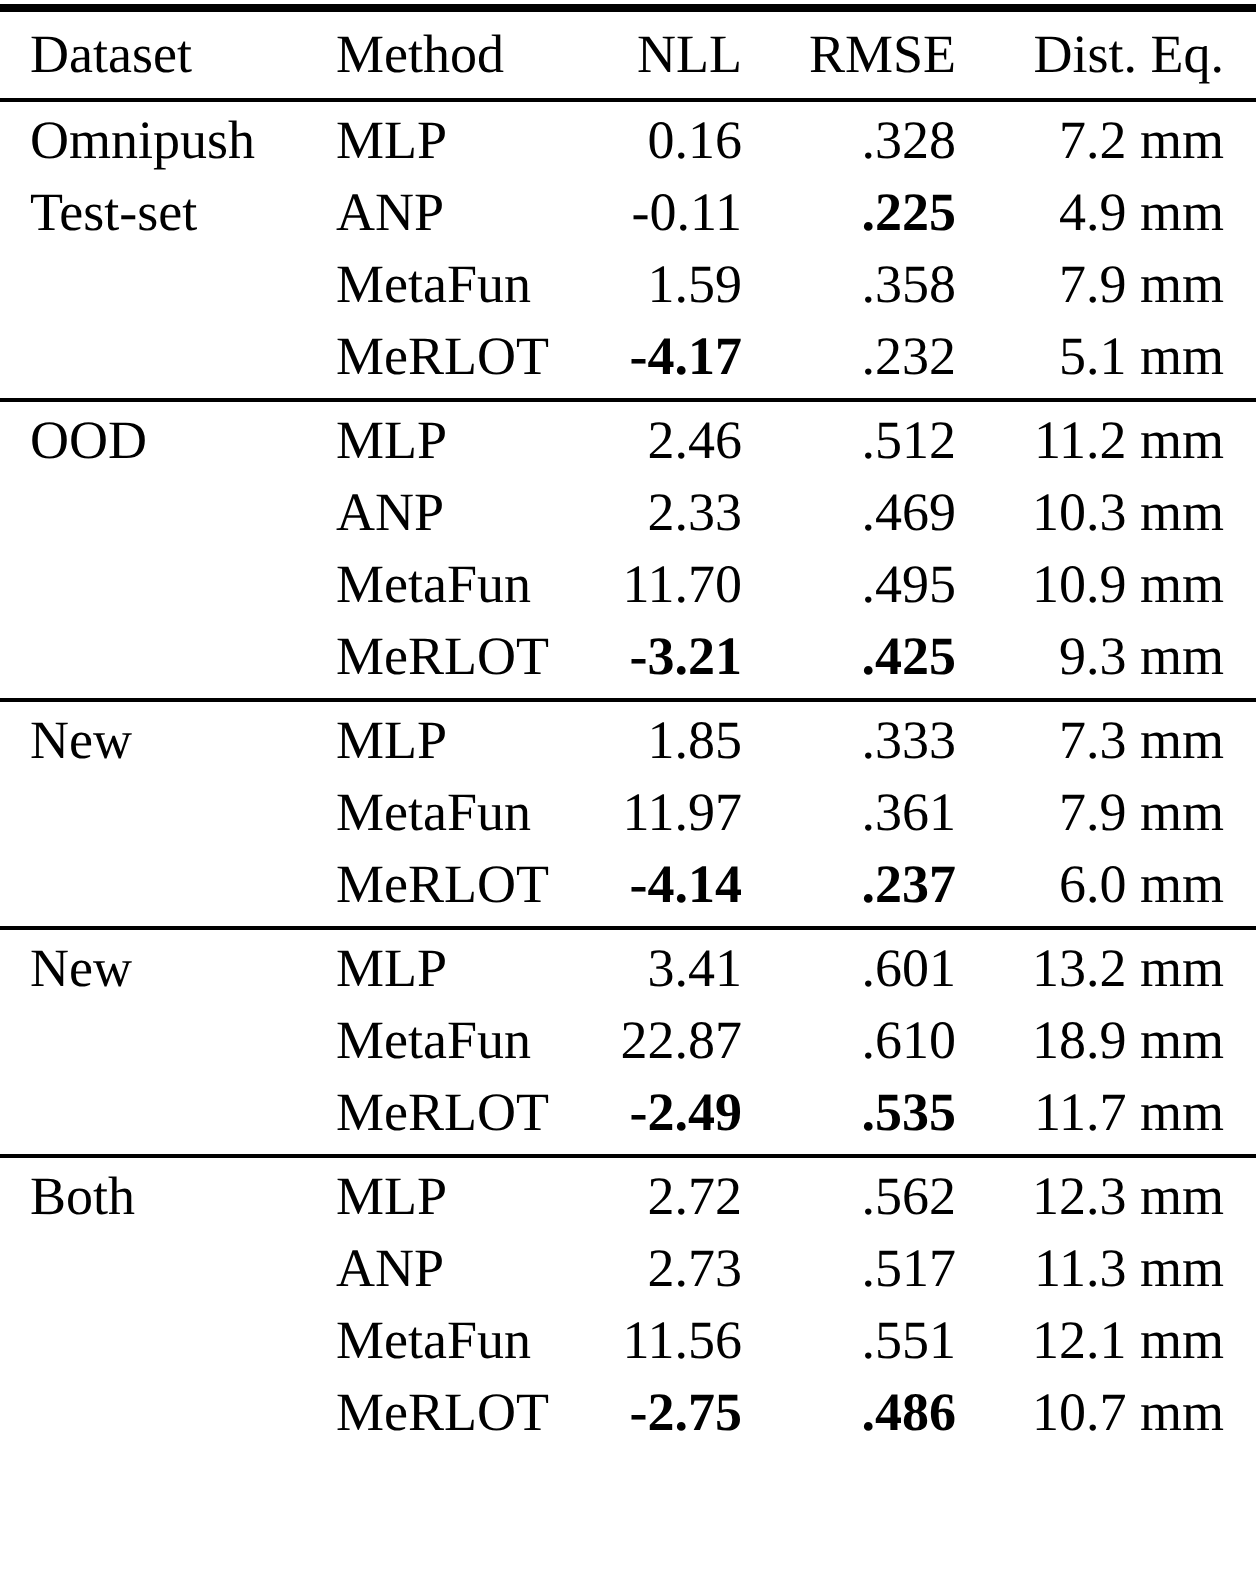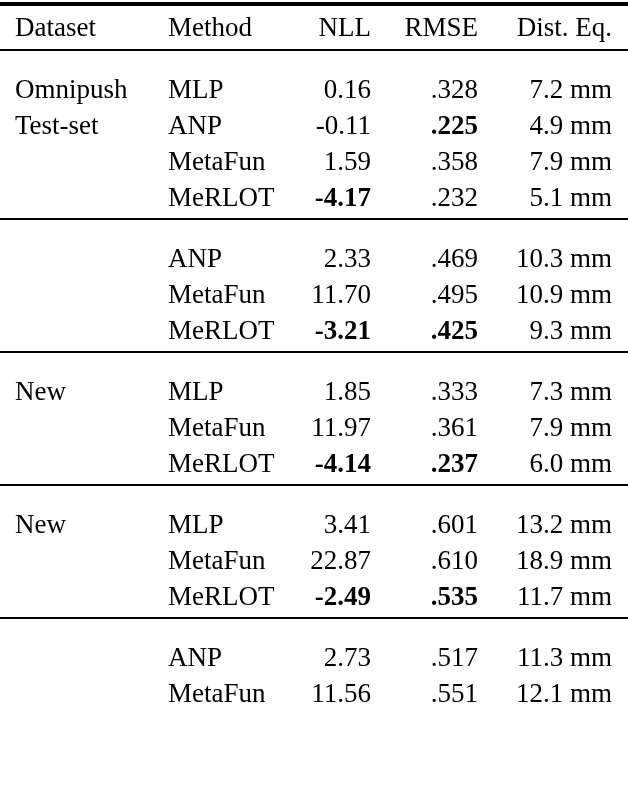--- a/index.html
+++ b/index.html
@@ -46,21 +46,21 @@
     border-bottom: none;
   }
   td {
     padding: 0;
     height: 36px;
     line-height: 36px;
     vertical-align: middle;
     white-space: nowrap;
     overflow: hidden;
   }
-  tbody tr:first-child td { padding-top: 20px; }
+  tbody tr:first-child td { padding-top: 1px; }
   tbody tr:last-child td  { padding-bottom: 3px; }
 
   .a-left  { text-align: left; }
   .a-right { text-align: right; }
   .pad-first { padding-left: 15px; }
   .pad-last  { padding-right: 16px; }
   .bold { font-weight: bold; text-align: right; }
 </style>
 </head>
 <body>
@@ -109,20 +109,27 @@
         <tr>
           <td class="a-left pad-first"></td>
           <td class="a-left">MeRLOT</td>
           <td class="a-right bold">-4.17</td>
           <td class="a-right">.232</td>
           <td class="a-right pad-last">5.1 mm</td>
         </tr>
       </tbody>
       <tbody>
         <tr>
+          <td class="a-left pad-first">OOD</td>
+          <td class="a-left">MLP</td>
+          <td class="a-right">2.46</td>
+          <td class="a-right">.512</td>
+          <td class="a-right pad-last">11.2 mm</td>
+        </tr>
+        <tr>
           <td class="a-left pad-first"></td>
           <td class="a-left">ANP</td>
           <td class="a-right">2.33</td>
           <td class="a-right">.469</td>
           <td class="a-right pad-last">10.3 mm</td>
         </tr>
         <tr>
           <td class="a-left pad-first"></td>
           <td class="a-left">MetaFun</td>
           <td class="a-right">11.70</td>
@@ -178,20 +185,27 @@
         <tr>
           <td class="a-left pad-first"></td>
           <td class="a-left">MeRLOT</td>
           <td class="a-right bold">-2.49</td>
           <td class="a-right bold">.535</td>
           <td class="a-right pad-last">11.7 mm</td>
         </tr>
       </tbody>
       <tbody>
         <tr>
+          <td class="a-left pad-first">Both</td>
+          <td class="a-left">MLP</td>
+          <td class="a-right">2.72</td>
+          <td class="a-right">.562</td>
+          <td class="a-right pad-last">12.3 mm</td>
+        </tr>
+        <tr>
           <td class="a-left pad-first"></td>
           <td class="a-left">ANP</td>
           <td class="a-right">2.73</td>
           <td class="a-right">.517</td>
           <td class="a-right pad-last">11.3 mm</td>
         </tr>
         <tr>
           <td class="a-left pad-first"></td>
           <td class="a-left">MetaFun</td>
           <td class="a-right">11.56</td>

